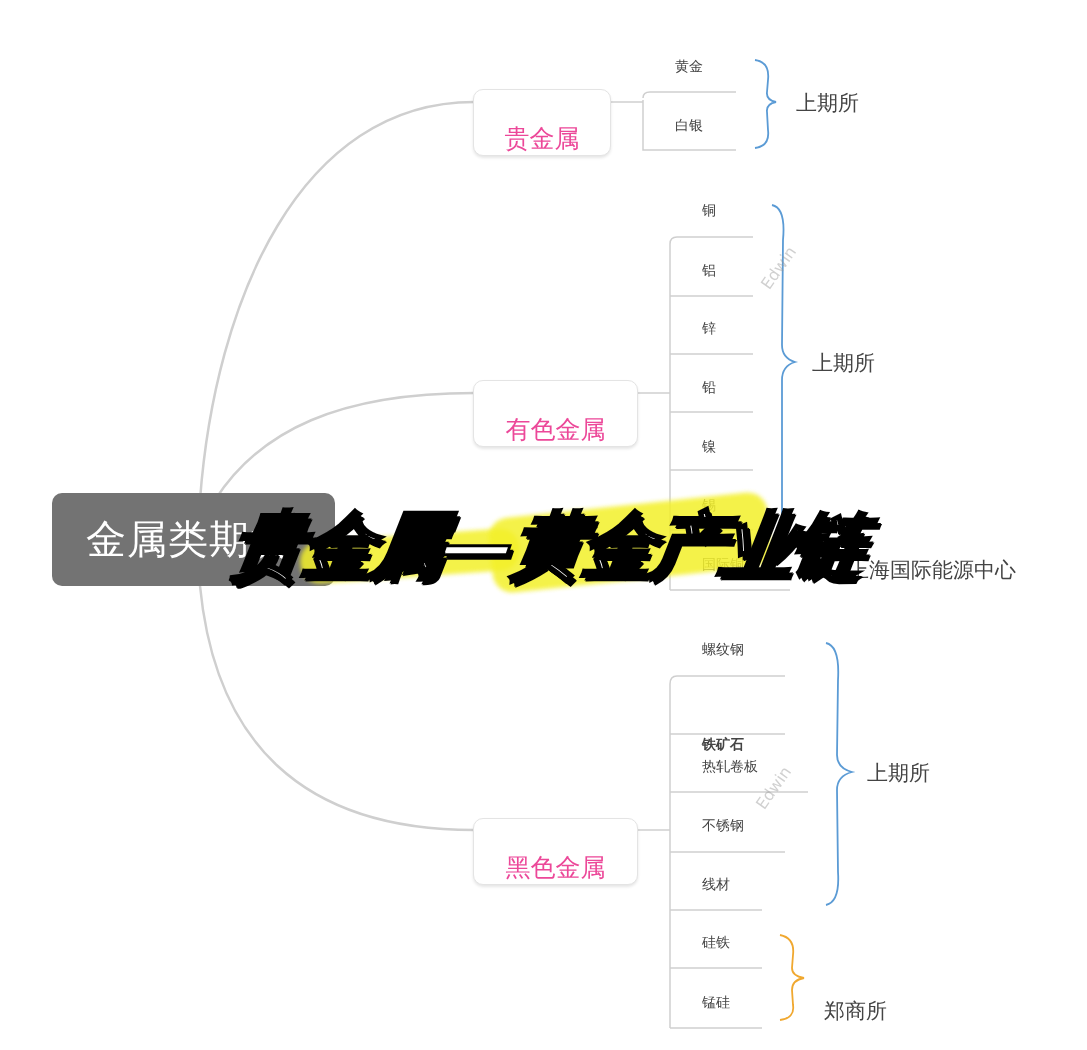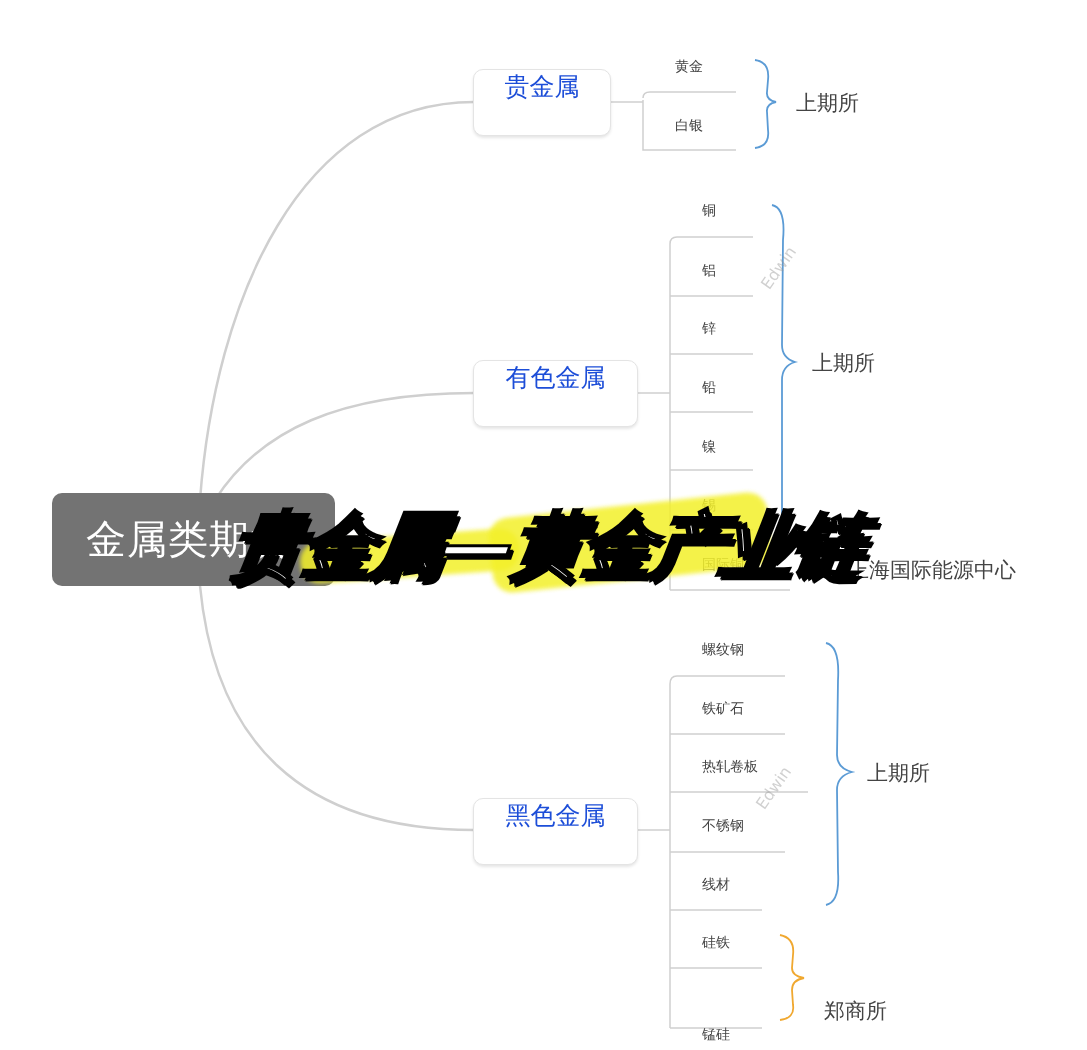--- a/index.html
+++ b/index.html
@@ -12,22 +12,22 @@
   #connectors { position: absolute; left: 0; top: 0; }
   .root {
     position: absolute; left: 52px; top: 493px; width: 283px; height: 93px;
     background: #737373; border-radius: 10px; color: #fff;
     font-size: 40px; display: flex; align-items: center; padding-left: 34px;
     box-sizing: border-box; letter-spacing: 1px;
   }
   .cat {
     position: absolute; background: #fff; border: 1px solid #e4e4e4;
     border-radius: 10px; box-shadow: 0 2px 3px rgba(0,0,0,0.10);
-    font-size: 25px; color: #1d4ed8; display: flex; align-items: flex-start;
-    justify-content: center; box-sizing: border-box;
+    font-size: 25px; color: #ec4899; display: flex; align-items: flex-end;
+    justify-content: center; box-sizing: border-box; margin-top: 20px;
   }
   .leaf {
     position: absolute; font-size: 14px; color: #444; white-space: nowrap;
   }
   .exch {
     position: absolute; font-size: 21px; color: #444; white-space: nowrap;
   }
   .watermark {
     position: absolute; font-size: 16px; color: rgba(150,150,150,0.45);
     transform: rotate(-55deg); transform-origin: left top;
@@ -112,26 +112,26 @@
 <div class="leaf" style="left:702px;top:262px;">铝</div>
 <div class="leaf" style="left:702px;top:320px;">锌</div>
 <div class="leaf" style="left:702px;top:379px;">铅</div>
 <div class="leaf" style="left:702px;top:438px;">镍</div>
 <div class="leaf" style="left:702px;top:497px;">锡</div>
 <div class="leaf" style="left:702px;top:556px;">国际铜</div>
 <div class="exch" style="left:812px;top:349px;">上期所</div>
 <div class="exch" style="left:848px;top:556px;">上海国际能源中心</div>
 
 <div class="leaf" style="left:702px;top:641px;">螺纹钢</div>
-<div class="leaf" style="left:702px;top:700px;">铁矿石</div>
+<div class="leaf" style="left:702px;top:736px;font-weight:bold;">铁矿石</div>
 <div class="leaf" style="left:702px;top:758px;">热轧卷板</div>
 <div class="leaf" style="left:702px;top:817px;">不锈钢</div>
 <div class="leaf" style="left:702px;top:876px;">线材</div>
 <div class="leaf" style="left:702px;top:934px;">硅铁</div>
-<div class="leaf" style="left:702px;top:1026px;">锰硅</div>
+<div class="leaf" style="left:702px;top:994px;">锰硅</div>
 <div class="exch" style="left:867px;top:759px;">上期所</div>
 <div class="exch" style="left:824px;top:965px;margin-top:32px;">郑商所</div>
 
 <div class="watermark" style="left:757px;top:282px;">Edwin</div>
 <div class="watermark" style="left:752px;top:802px;">Edwin</div>
 
 <div class="highlight" style="left:300px;top:535px;width:220px;height:42px;transform:rotate(-4deg);"></div>
 <div class="highlight" style="left:490px;top:505px;width:280px;height:75px;transform:rotate(-6deg);"></div>
 <div class="overlay-title">贵金属—黄金产业链</div>
 

